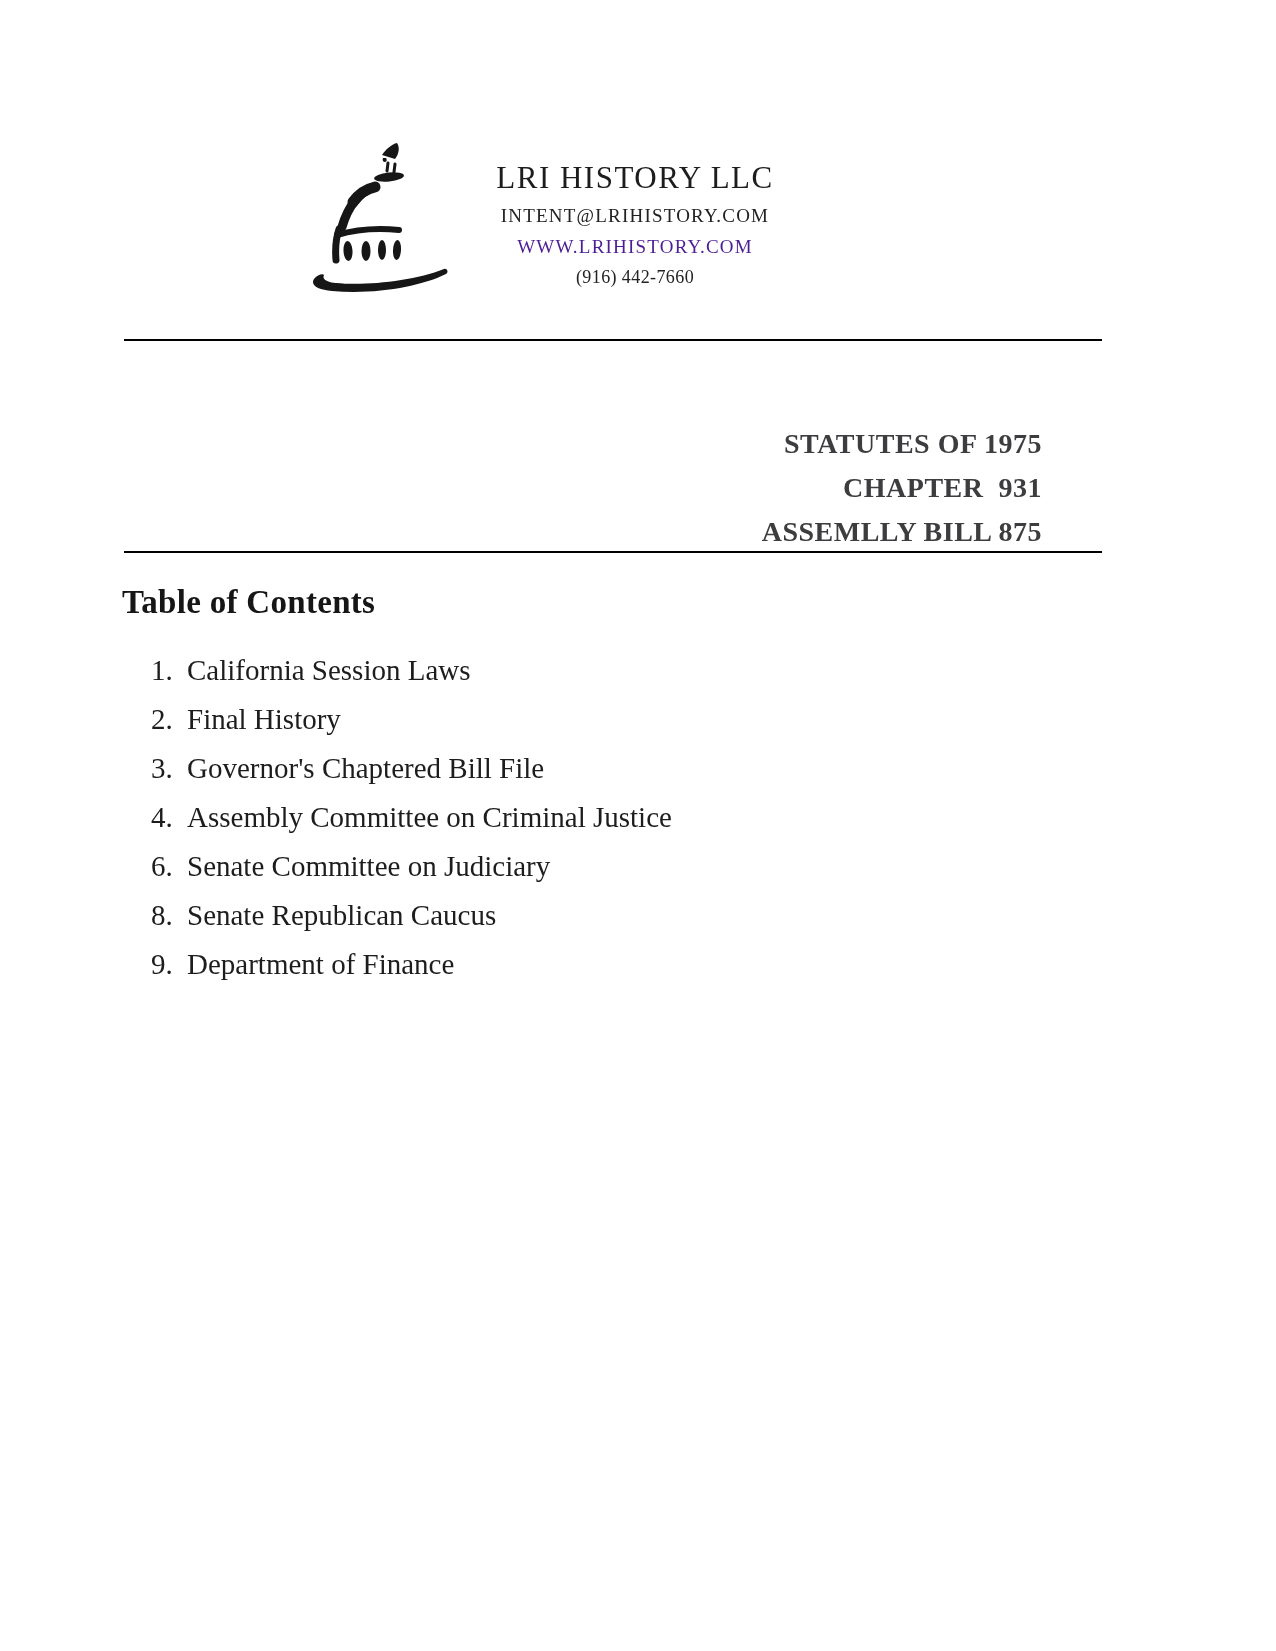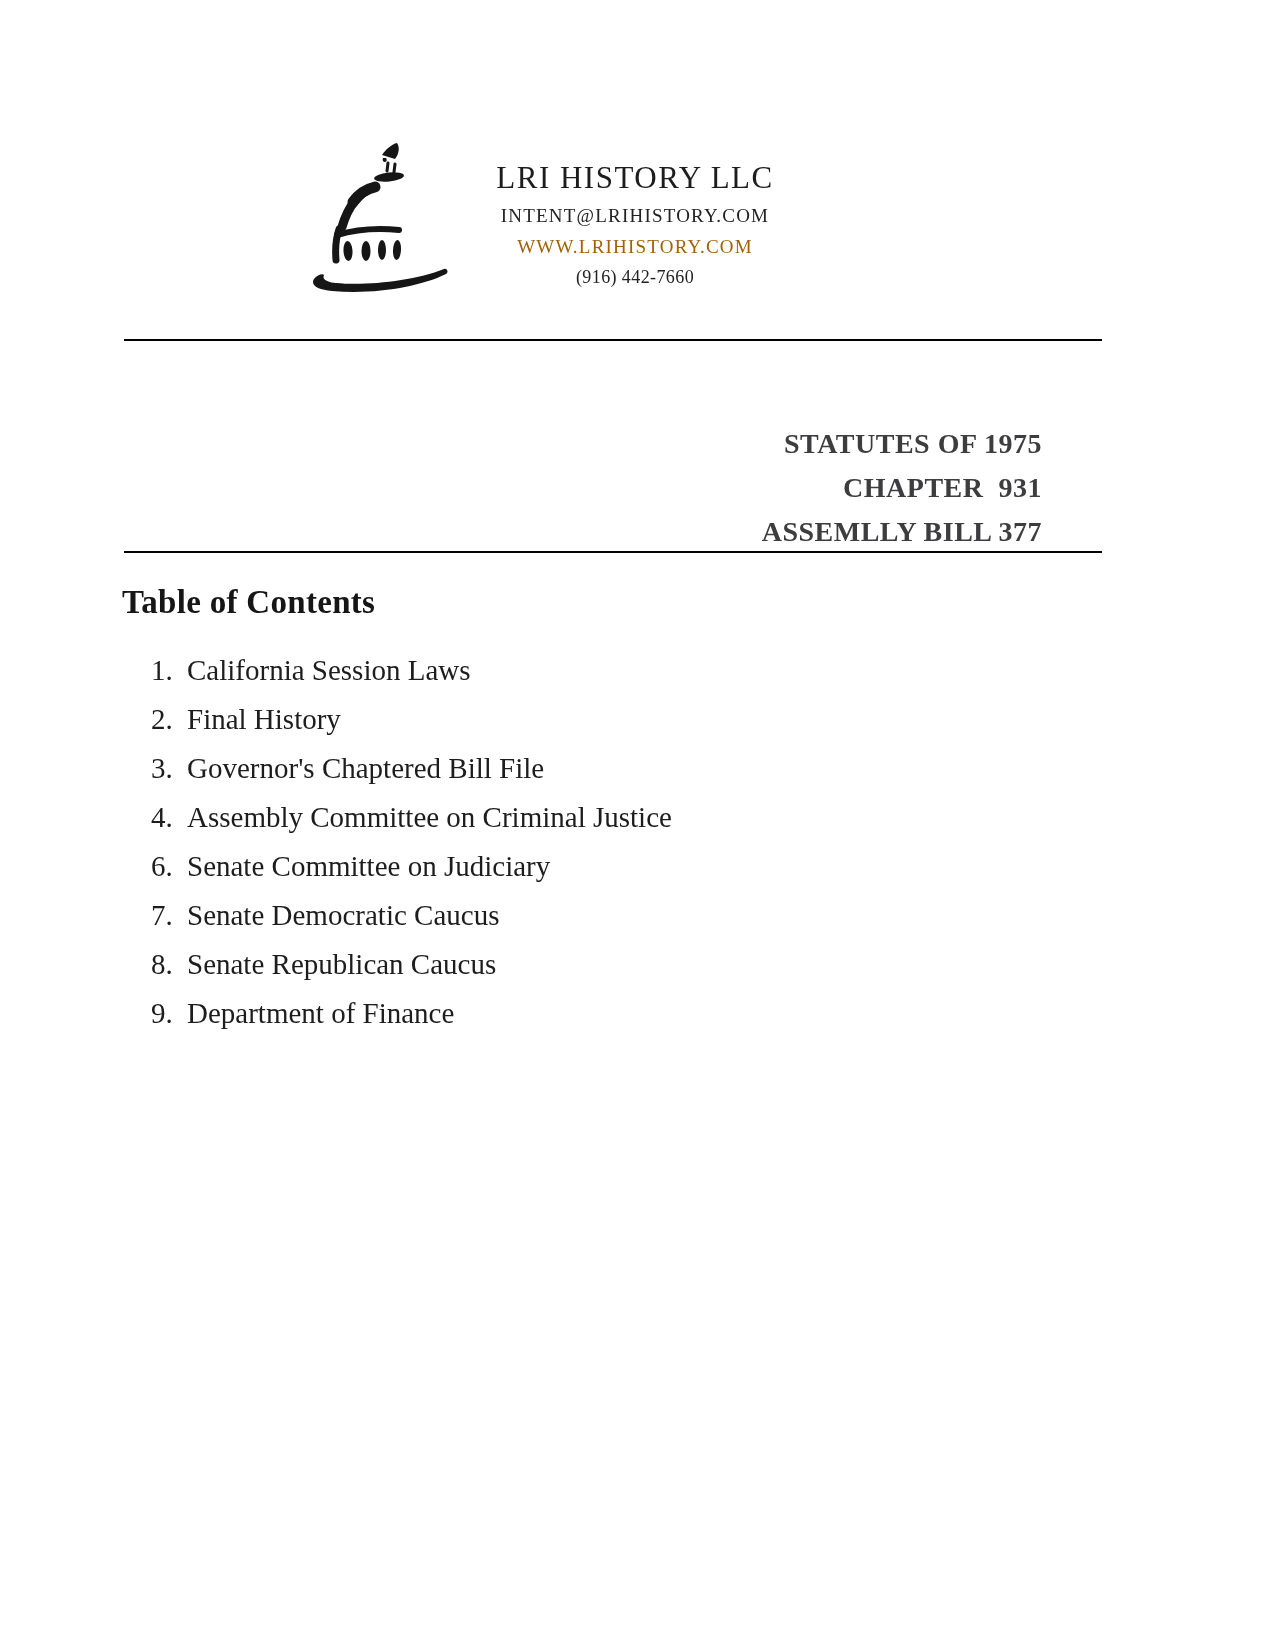--- a/index.html
+++ b/index.html
@@ -44,21 +44,21 @@
     line-height: 19px;
     letter-spacing: 1.2px;
     color: #222222;
     text-align: center;
   }
   .company-web {
     margin-top: 12px;
     font-size: 19px;
     line-height: 19px;
     letter-spacing: 1.2px;
-    color: #a16207;
+    color: #4c1d95;
   }
   .company-phone {
     margin-top: 12px;
     font-size: 18px;
     line-height: 18px;
     letter-spacing: 0.4px;
     color: #222222;
   }
 
   
@@ -159,21 +159,21 @@
     <div class="company-web">WWW.LRIHISTORY.COM</div>
     <div class="company-phone">(916) 442-7660</div>
   </div>
 
   <div class="rule rule-top"></div>
   <div class="rule rule-mid"></div>
 
   <div class="reference-block">
     <div class="reference-line">STATUTES OF 1975</div>
     <div class="reference-line">CHAPTER  931</div>
-    <div class="reference-line">ASSEMLLY BILL 377</div>
+    <div class="reference-line">ASSEMLLY BILL 875</div>
   </div>
 
   <div class="toc-title">Table of Contents</div>
 
   <div class="toc-list">
     <div class="toc-item">
       <span class="toc-item-number">1.</span><span>California Session Laws</span>
     </div>
     <div class="toc-item">
       <span class="toc-item-number">2.</span><span>Final History</span>
@@ -181,23 +181,20 @@
     <div class="toc-item">
       <span class="toc-item-number">3.</span><span>Governor's Chaptered Bill File</span>
     </div>
     <div class="toc-item">
       <span class="toc-item-number">4.</span><span>Assembly Committee on Criminal Justice</span>
     </div>
     <div class="toc-item">
       <span class="toc-item-number">6.</span><span>Senate Committee on Judiciary</span>
     </div>
     <div class="toc-item">
-      <span class="toc-item-number">7.</span><span>Senate Democratic Caucus</span>
-    </div>
-    <div class="toc-item">
       <span class="toc-item-number">8.</span><span>Senate Republican Caucus</span>
     </div>
     <div class="toc-item">
       <span class="toc-item-number">9.</span><span>Department of Finance</span>
     </div>
   </div>
 
 </div>
 
 </body></html>

